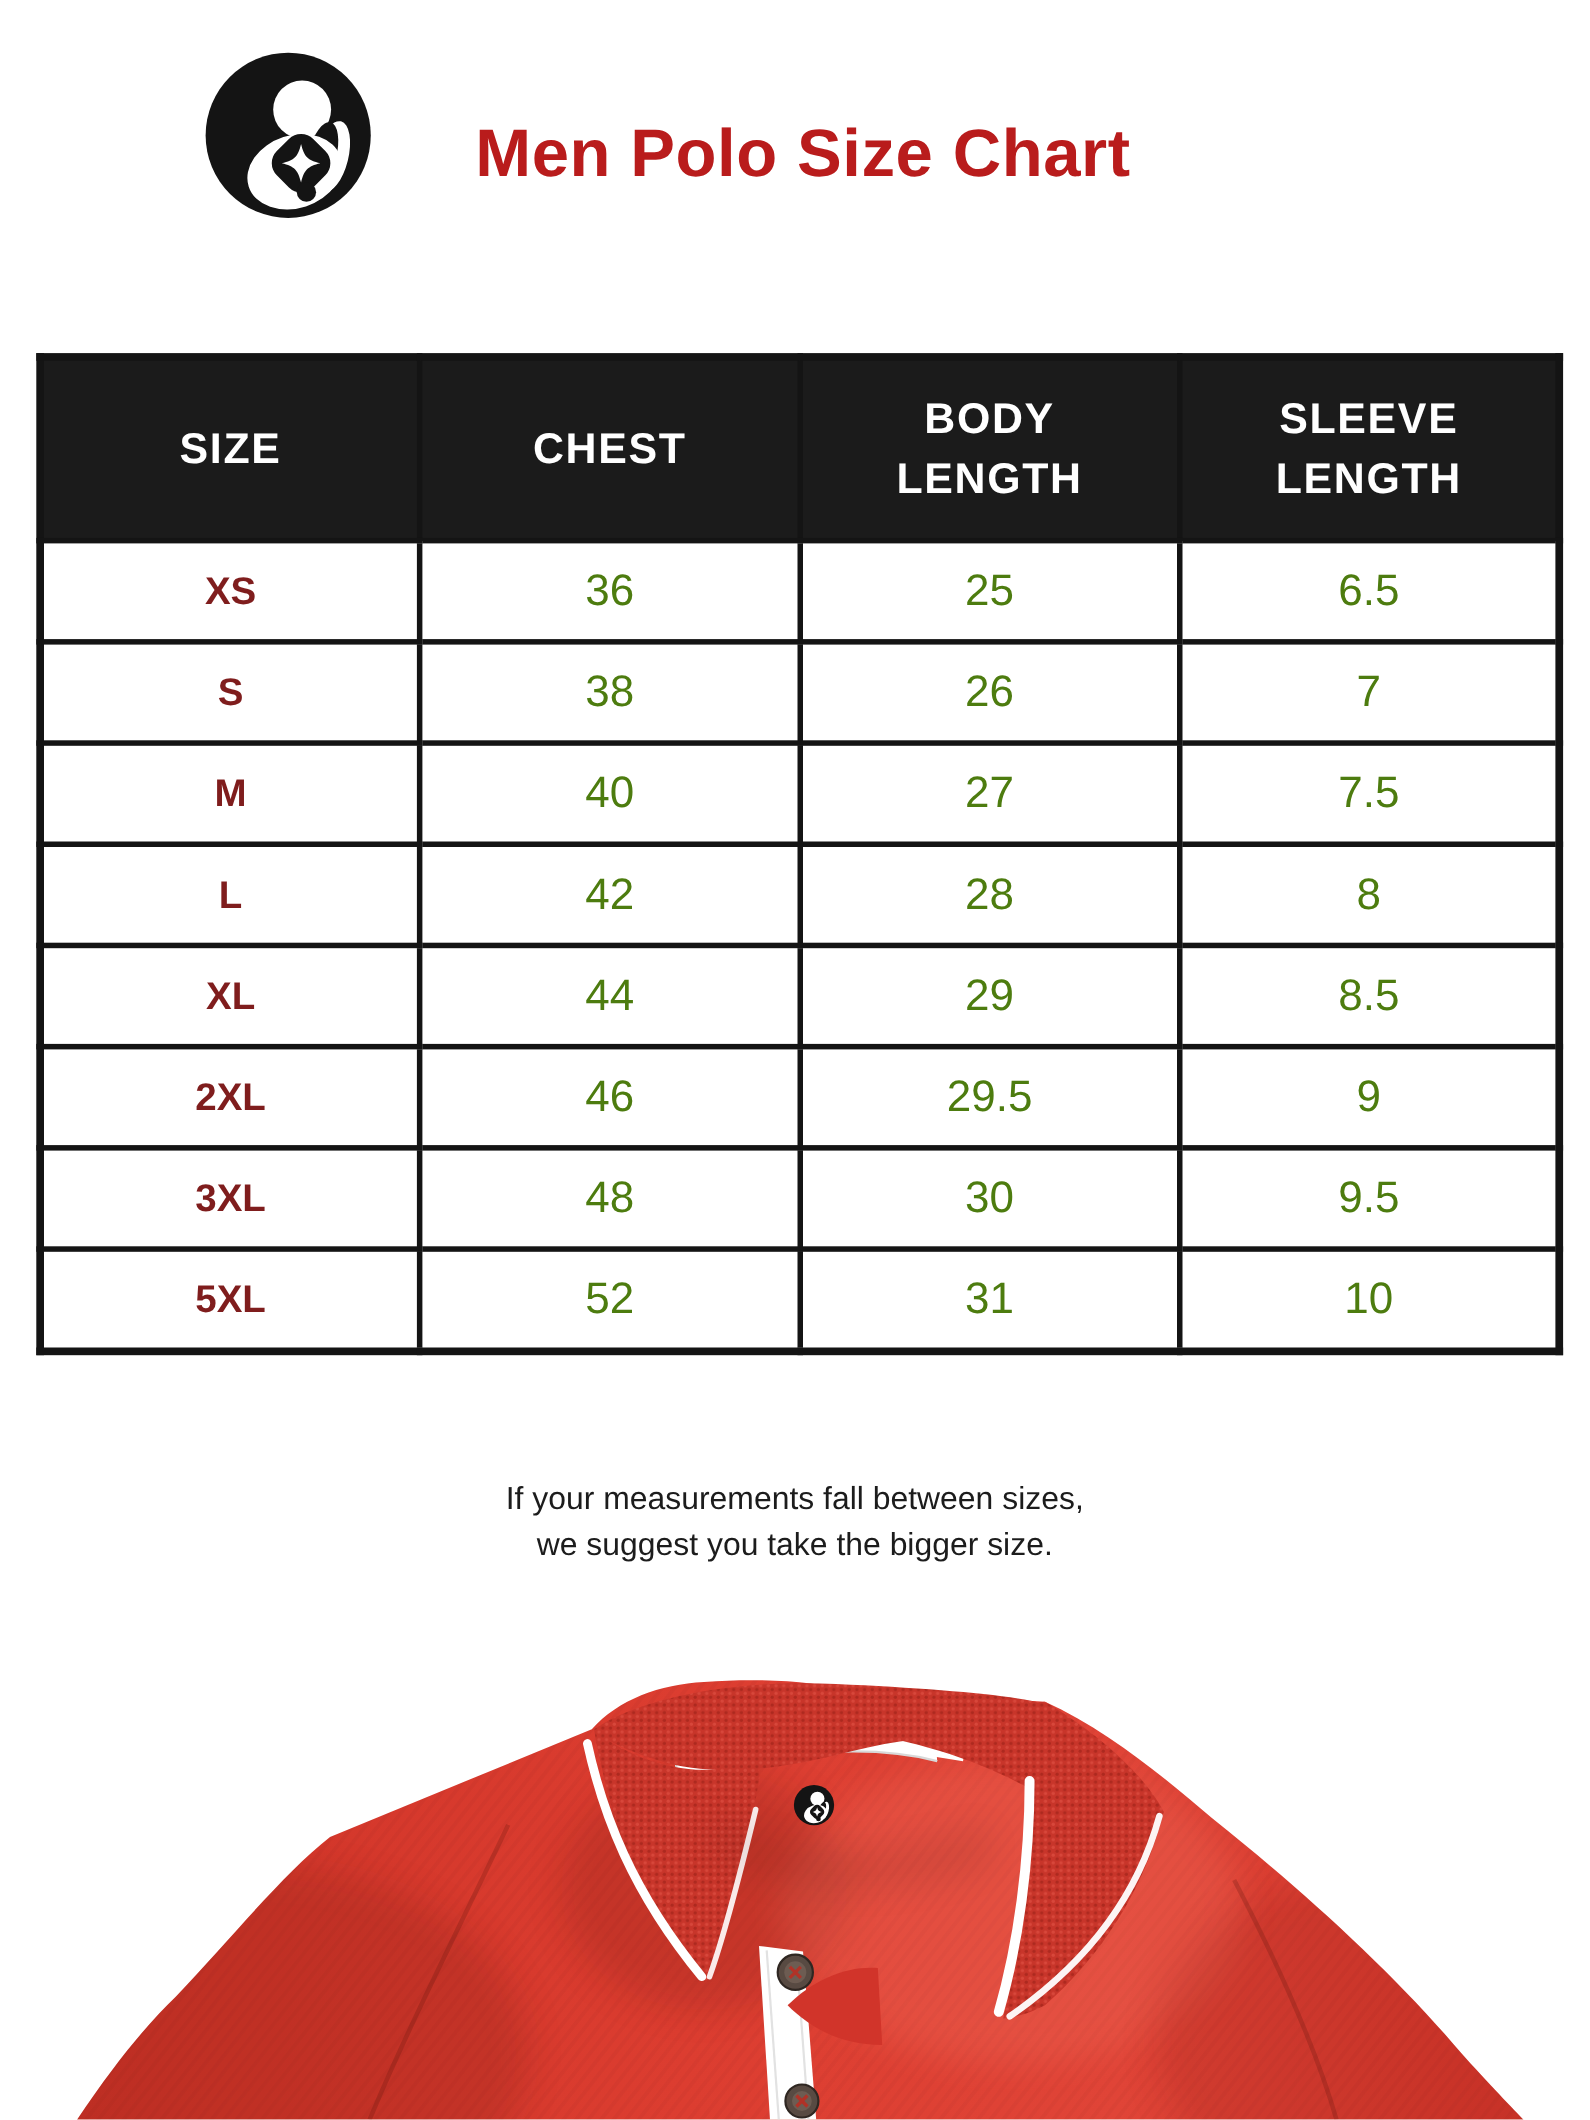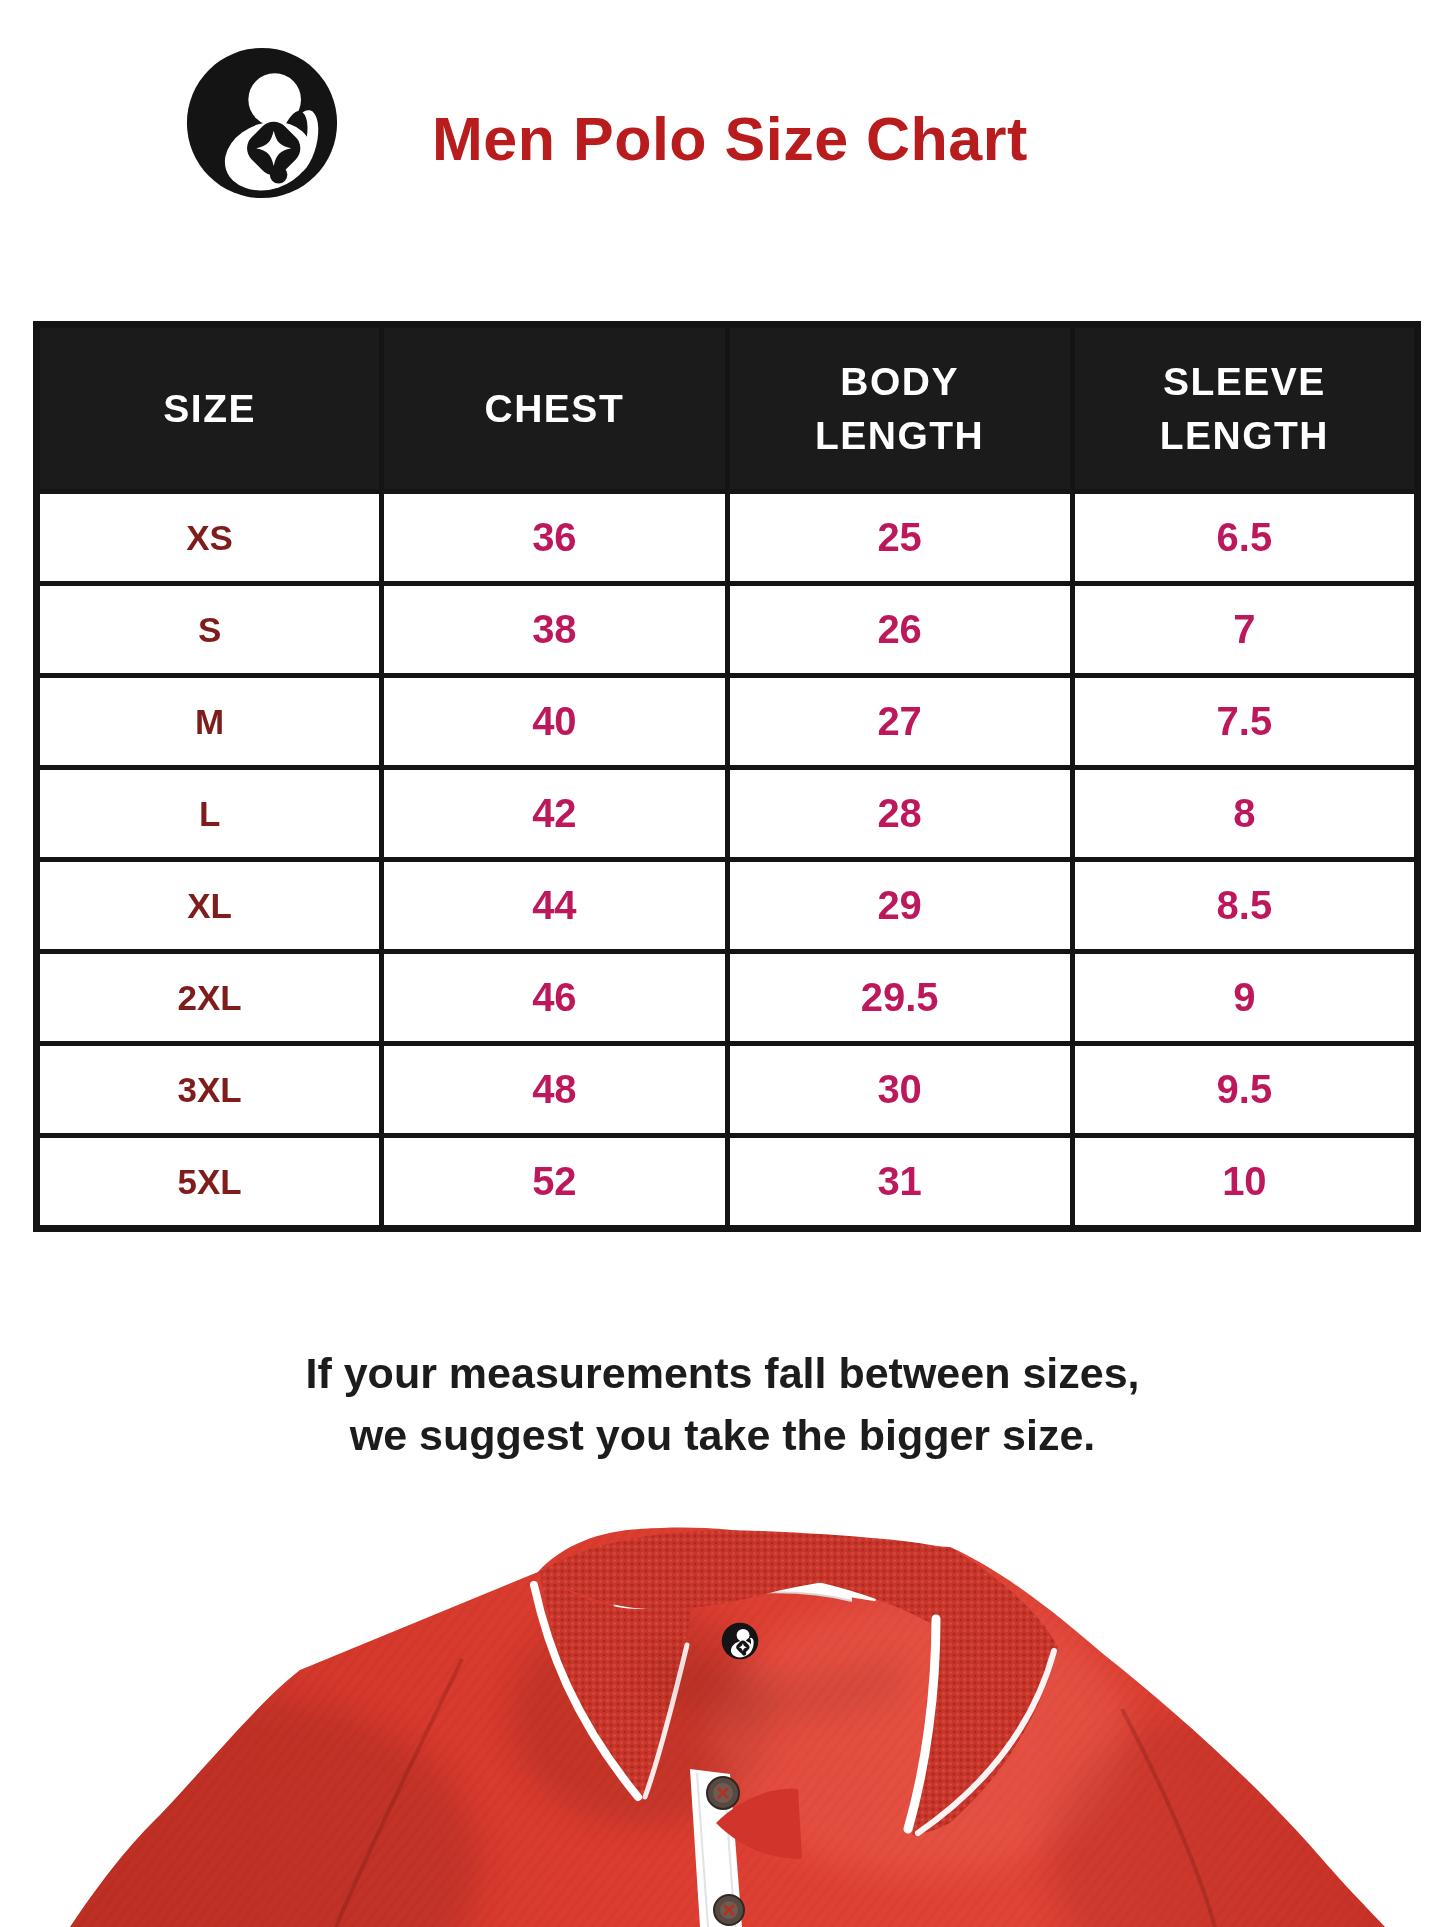--- a/index.html
+++ b/index.html
@@ -18,25 +18,25 @@
     border:7px solid #141414;
   }
   .size-table th,.size-table td{
     border:5px solid #141414;text-align:center;vertical-align:middle;padding:0;
   }
   .size-table thead th{
     background:#1b1b1b;color:#ffffff;height:161px;
     font-size:39px;font-weight:700;letter-spacing:1.5px;line-height:1.38;
   }
   .size-table thead th span{display:inline-block;max-width:245px;}
-  .size-table tbody td{height:87px;font-size:40px;font-weight:700;color:#be185d;}
+  .size-table tbody td{height:87px;font-size:40px;font-weight:400;color:#4d7c0f;}
   .size-table tbody td.size-cell{font-size:35px;font-weight:700;color:#7f1d1d;}
   .note{
     position:absolute;left:0;top:1342px;width:1445px;text-align:center;
-    font-size:43px;font-weight:700;color:#1c1c1c;line-height:1.45;
+    font-size:29px;font-weight:400;color:#1c1c1c;line-height:1.45;
   }
   .shirt-photo{position:absolute;left:0;top:1527px;width:1445px;height:400px;}
 </style>
 </head>
 <body>
 
 <div class="logo-wrap">
   <svg width="158" height="156" viewBox="0 0 160 160">
     <defs>
       <symbol id="brand-logo" viewBox="0 0 160 160">

